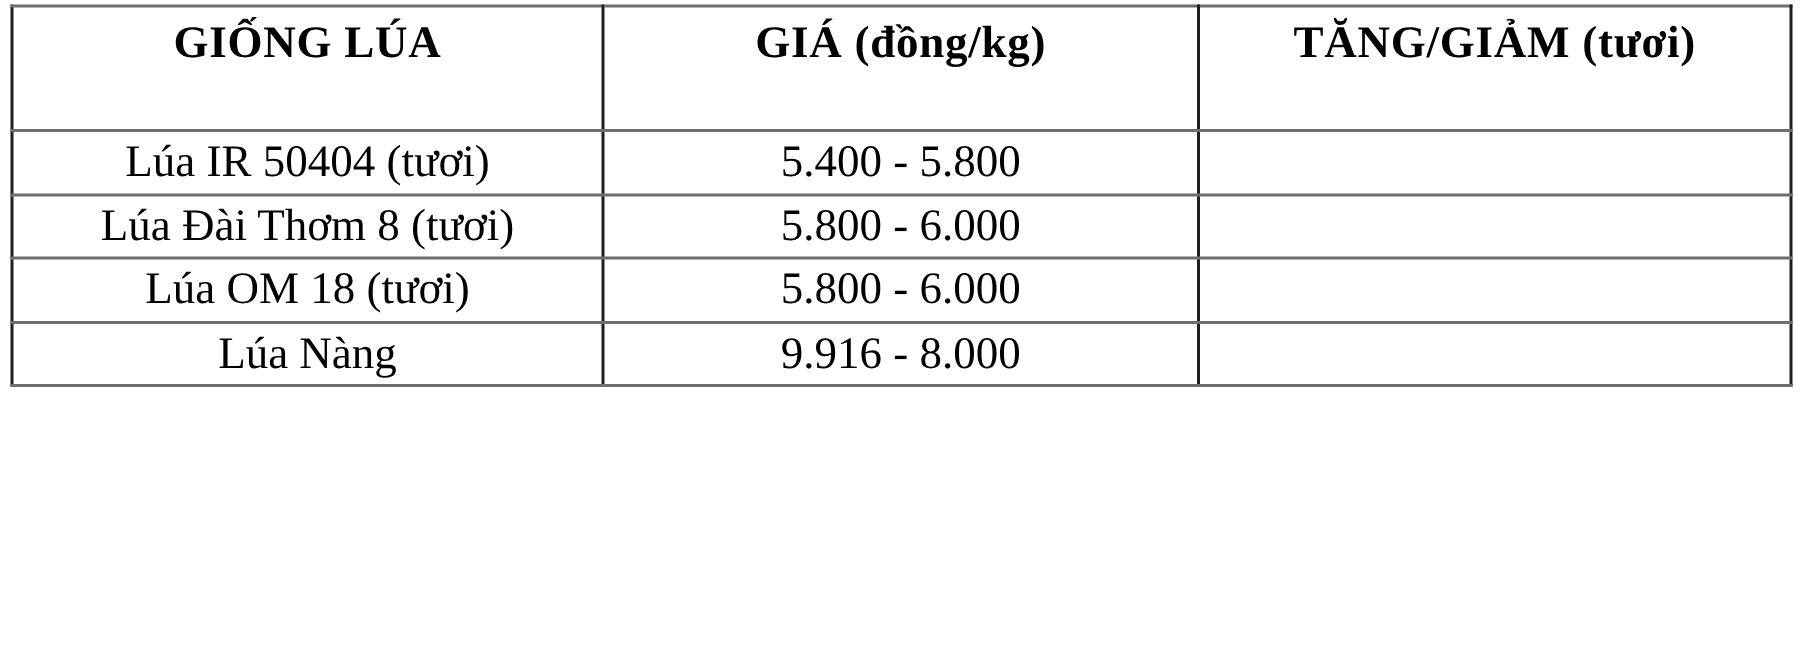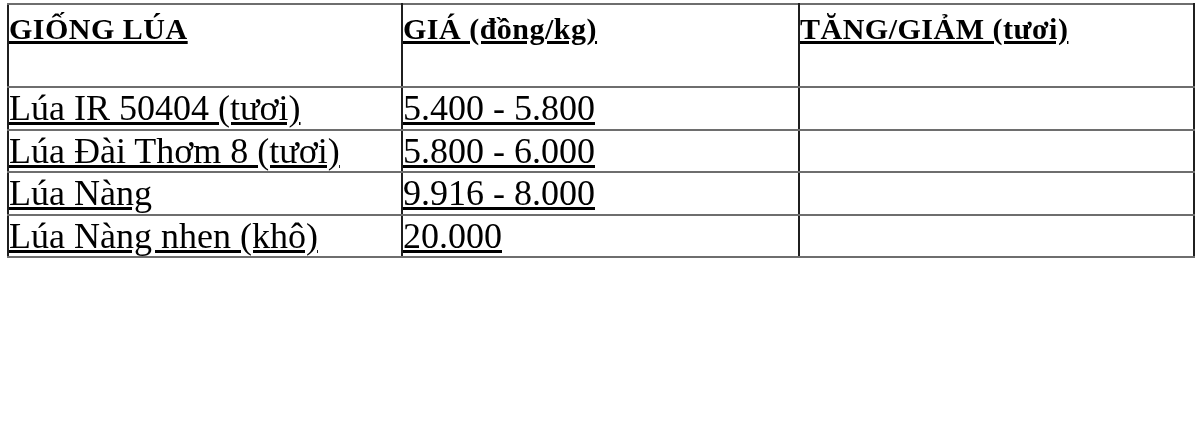--- a/index.html
+++ b/index.html
@@ -31,37 +31,36 @@
     border: 2px solid #3c3c3c;
   }
   col.c1 { width: 394px; }
   col.c2 { width: 397px; }
   col.c3 { width: 395px; }
   th, td {
     border-top: 2px solid #6e6e6e;
     border-bottom: 2px solid #6e6e6e;
     border-left: 2px solid #1f1f1f;
     border-right: 2px solid #1f1f1f;
-    text-align: left;
+    text-align: center;
     overflow: hidden;
     white-space: nowrap;
     padding: 0;
-    text-decoration: underline;
   }
   tr.header-row { height: 83px; }
   tr.data-row   { height: 42.6px; }
   th {
     font-size: 30px;
     font-weight: bold;
     vertical-align: top;
     padding-top: 7px;
     letter-spacing: 0.5px;
   }
   td {
-    font-size: 36px;
+    font-size: 30px;
     font-weight: normal;
     vertical-align: middle;
     line-height: 1;
   }
 </style>
 </head>
 <body>
 
 <div class="page">
   <table class="price-table">
@@ -82,24 +81,24 @@
         <td>Lúa IR 50404 (tươi)</td>
         <td>5.400 - 5.800</td>
         <td></td>
       </tr>
       <tr class="data-row">
         <td>Lúa Đài Thơm 8 (tươi)</td>
         <td>5.800 - 6.000</td>
         <td></td>
       </tr>
       <tr class="data-row">
-        <td>Lúa Nàng</td>
-        <td>9.916 - 8.000</td>
+        <td>Lúa OM 18 (tươi)</td>
+        <td>5.800 - 6.000</td>
         <td></td>
       </tr>
       <tr class="data-row">
-        <td>Lúa Nàng nhen (khô)</td>
-        <td>20.000</td>
+        <td>Lúa Nàng</td>
+        <td>9.916 - 8.000</td>
         <td></td>
       </tr>
     </tbody>
   </table>
 </div>
 
 </body></html>

